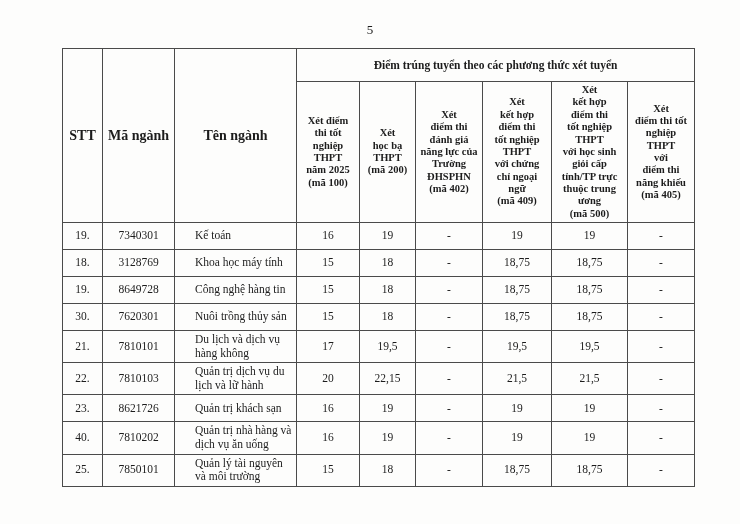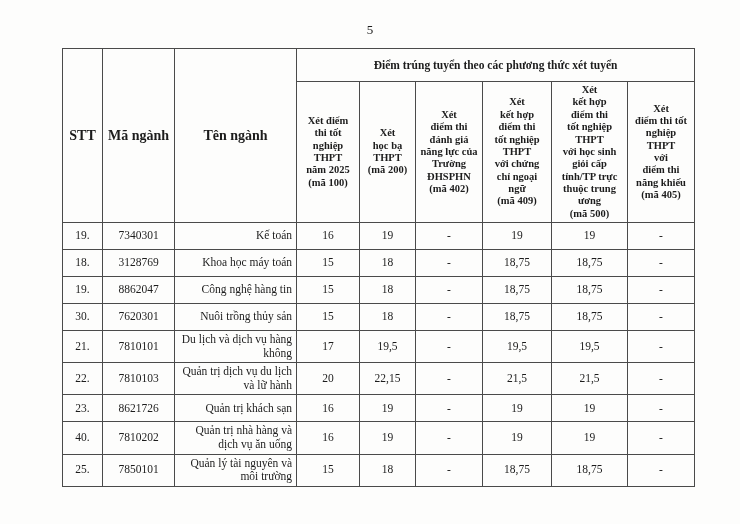--- a/index.html
+++ b/index.html
@@ -63,22 +63,22 @@
   }
   td.cell {
     height: 22px;
     font-size: 11.5px;
     text-align: center;
     vertical-align: middle;
     padding: 2px 3px;
     line-height: 1.18;
   }
   td.cell-left {
-    text-align: right;
-    padding-left: 1px;
+    text-align: left;
+    padding-left: 20px;
     padding-right: 4px;
   }
   .footer-note {
     position: absolute;
     left: 68px;
     top: 438px;
     width: 620px;
     font-size: 12.5px;
     font-style: italic;
   }
@@ -165,31 +165,31 @@
           <td class="cell">16</td>
           <td class="cell">19</td>
           <td class="cell">-</td>
           <td class="cell">19</td>
           <td class="cell">19</td>
           <td class="cell">-</td>
         </tr>
         <tr>
           <td class="cell">18.</td>
           <td class="cell">3128769</td>
-          <td class="cell cell-left">Khoa học máy toán</td>
+          <td class="cell cell-left">Khoa học máy tính</td>
           <td class="cell">15</td>
           <td class="cell">18</td>
           <td class="cell">-</td>
           <td class="cell">18,75</td>
           <td class="cell">18,75</td>
           <td class="cell">-</td>
         </tr>
         <tr>
           <td class="cell">19.</td>
-          <td class="cell">8862047</td>
+          <td class="cell">8649728</td>
           <td class="cell cell-left">Công nghệ hàng tin</td>
           <td class="cell">15</td>
           <td class="cell">18</td>
           <td class="cell">-</td>
           <td class="cell">18,75</td>
           <td class="cell">18,75</td>
           <td class="cell">-</td>
         </tr>
         <tr>
           <td class="cell">30.</td>

